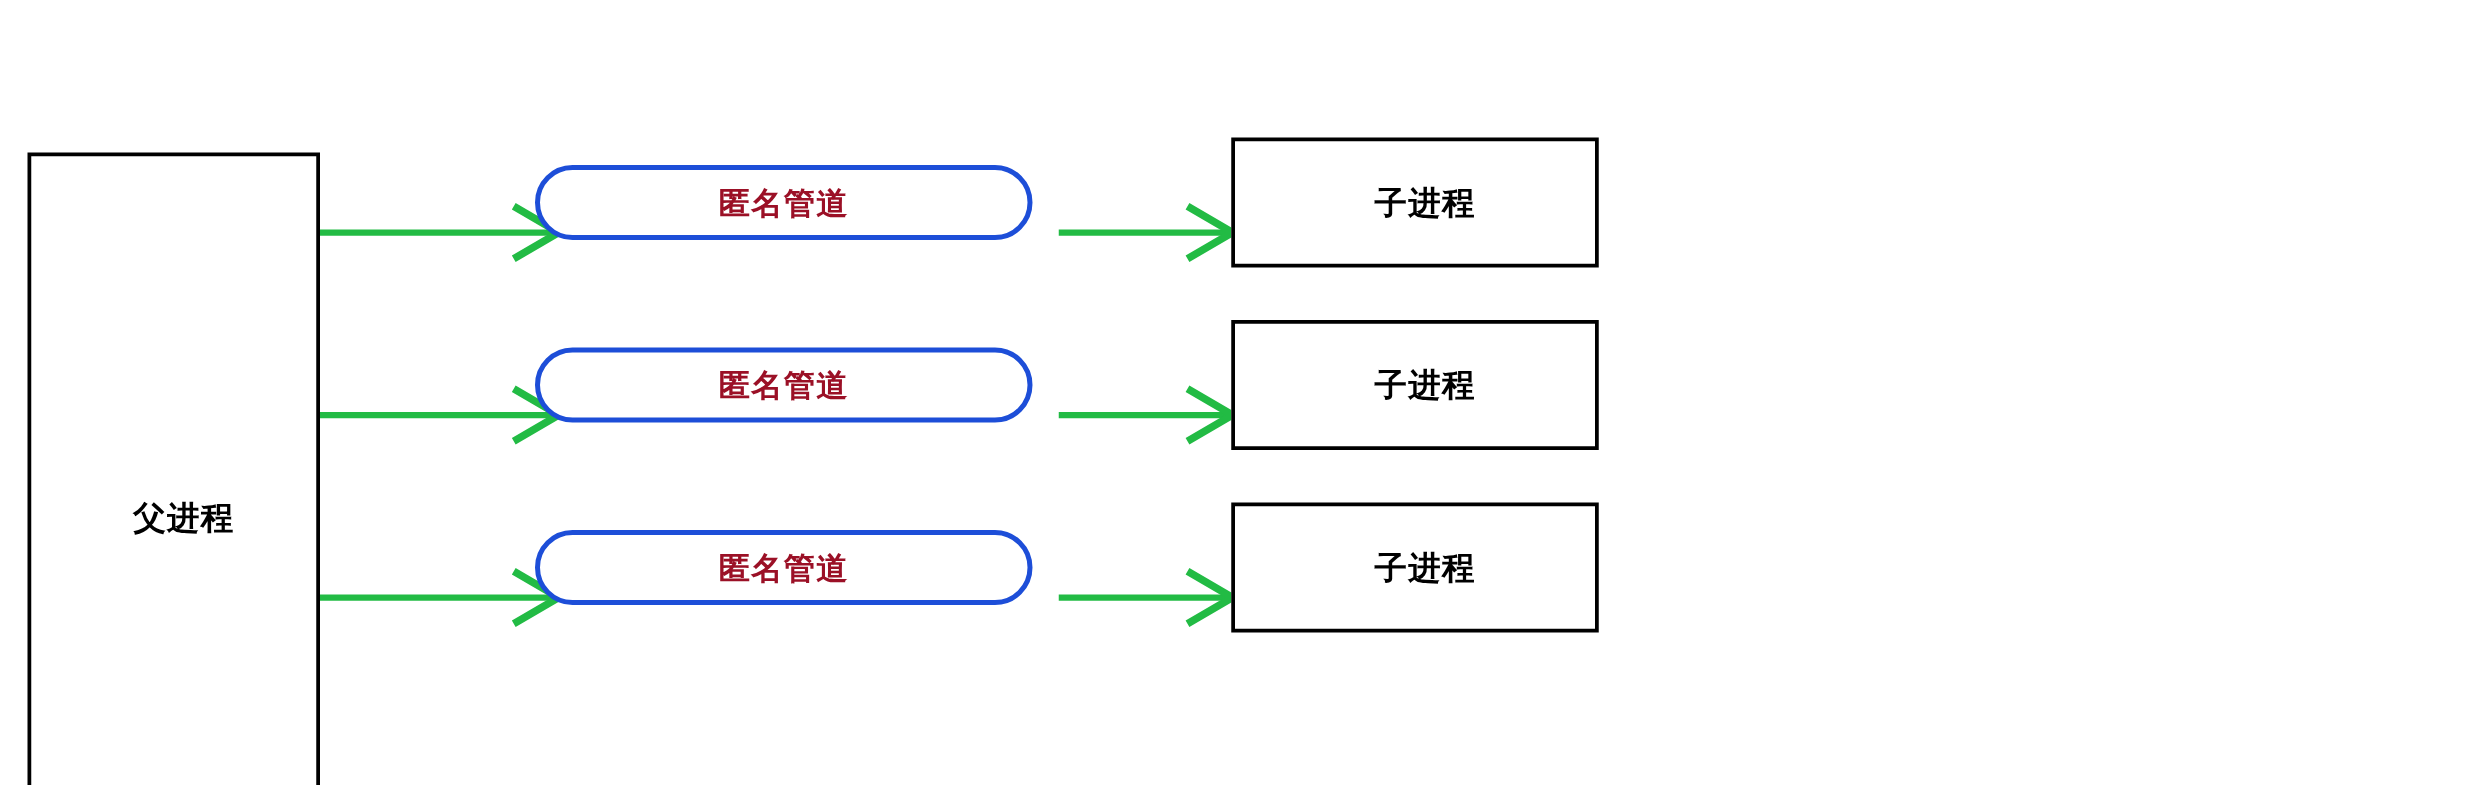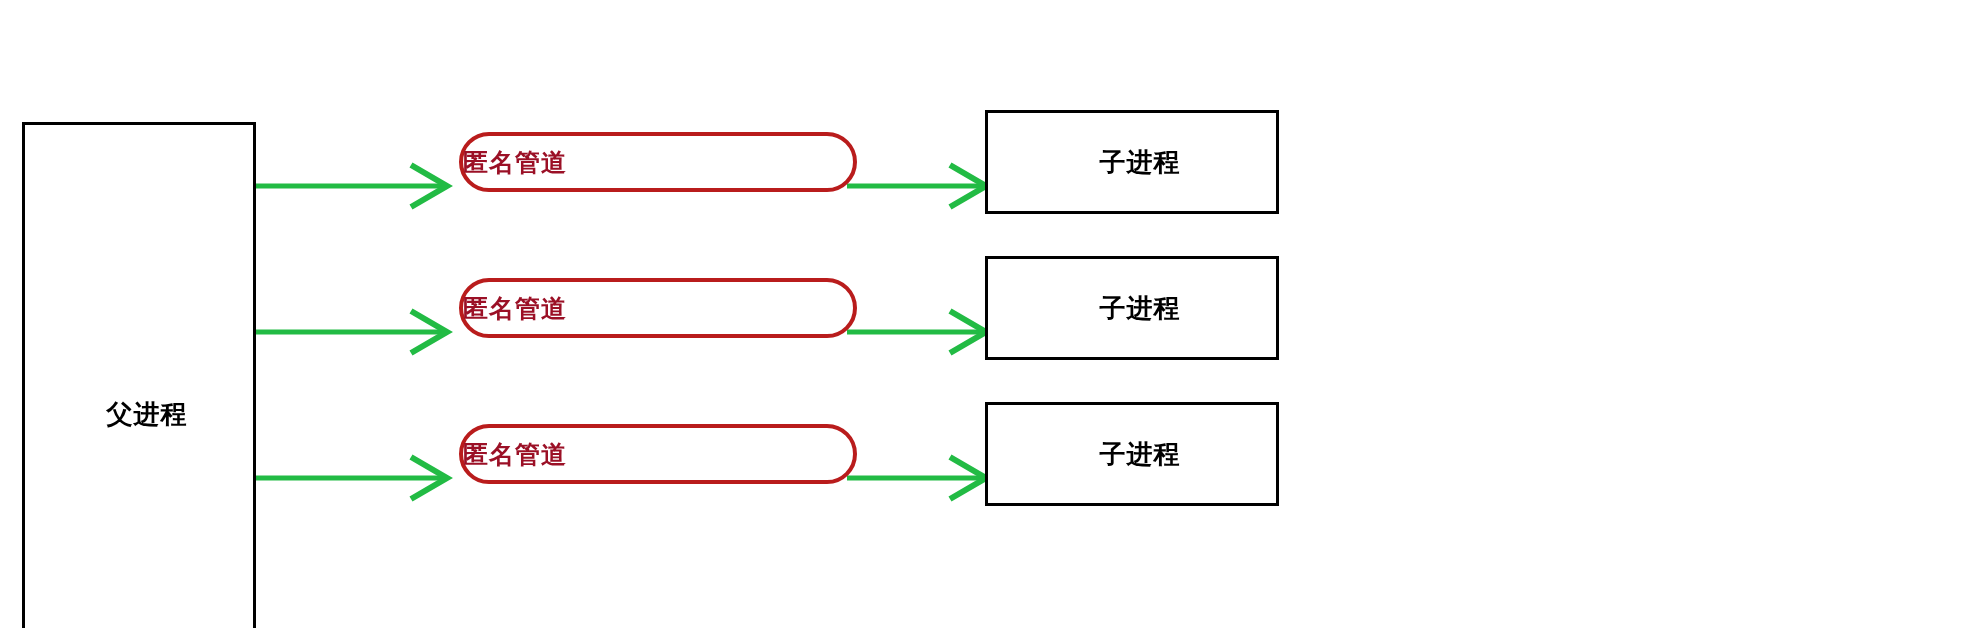--- a/index.html
+++ b/index.html
@@ -62,28 +62,28 @@
   }
   #child-process-1 { top: 110px; }
   #child-process-2 { top: 256px; }
   #child-process-3 { top: 402px; }
 
   
   .pipe {
     position: absolute;
     box-sizing: border-box;
     background: #ffffff;
-    border: 4px solid #b91c1c;
+    border: 4px solid #1d4ed8;
     border-radius: 32px;
     width: 398px;
     height: 60px;
-    left: 459px;
+    left: 428px;
     display: flex;
     align-items: center;
-    justify-content: flex-start;
+    justify-content: center;
   }
   .pipe-label {
     font-weight: bold;
     font-size: 25px;
     color: #9b1026;
     white-space: nowrap;
     letter-spacing: 1px;
   }
   #pipe-1 { top: 132px; }
   #pipe-2 { top: 278px; }

